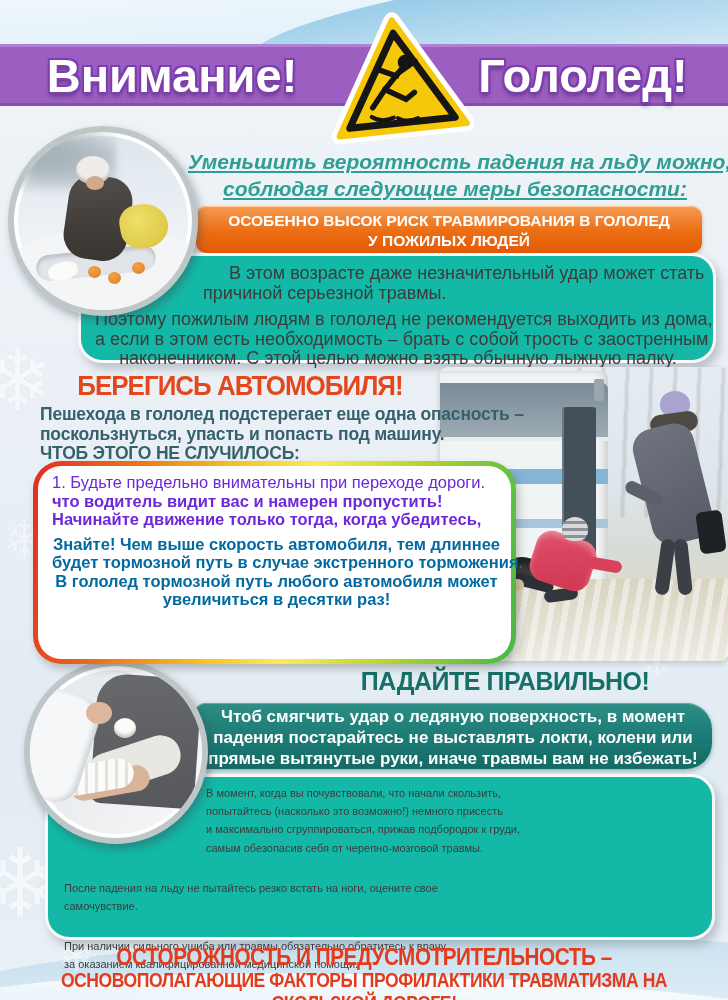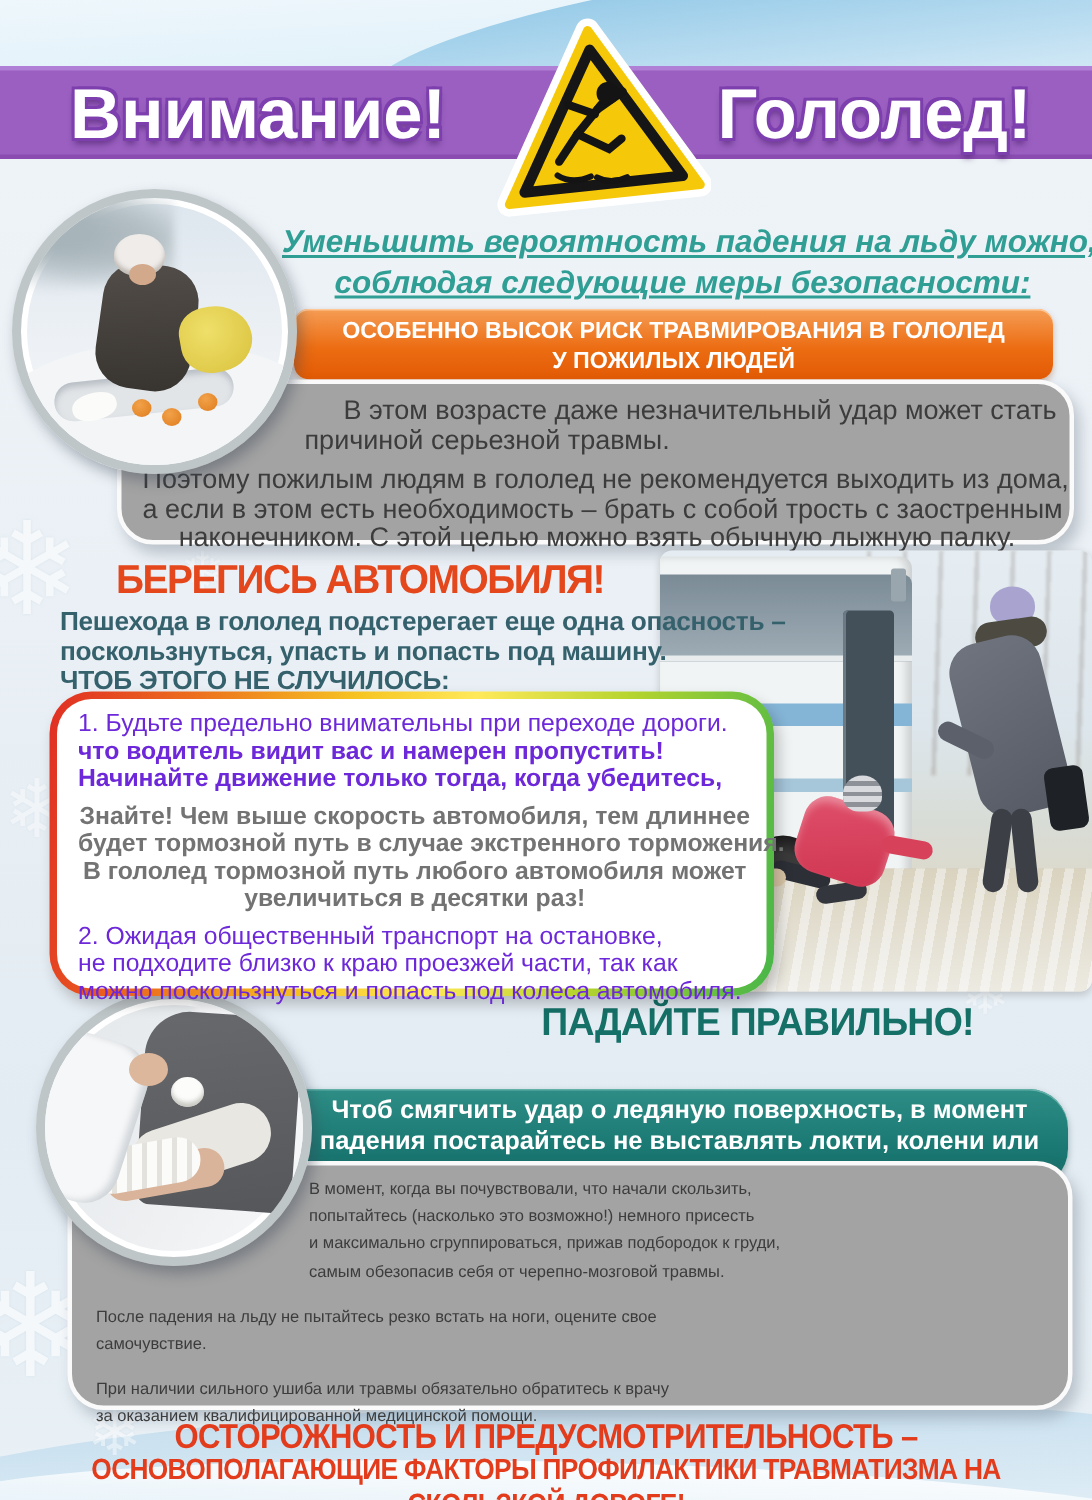--- a/index.html
+++ b/index.html
@@ -25,39 +25,39 @@
   .title.right{left:446px;width:274px;}
   
   .intro{left:188px;top:148px;width:534px;text-align:center;color:#2f9e94;
          font-size:21px;font-weight:bold;font-style:italic;line-height:27px;}
   .intro .ln{text-decoration:underline;}
   
   .orange-banner{left:196px;top:206px;width:506px;height:47px;border-radius:10px;
          background:linear-gradient(180deg,#f59d55 0%,#ec6d13 55%,#e25a04 100%);
          box-shadow:0 2px 4px rgba(150,60,0,.35), inset 0 1px 0 #ffc896;
          color:#fff;font-weight:bold;font-size:15.5px;text-align:center;line-height:20px;padding-top:5px;box-sizing:border-box;}
-  .gray-box{background:#a3a3a3;border:3px solid #fafafa;border-radius:24px;
+  .gray-box{background:#14b8a6;border:3px solid #fafafa;border-radius:24px;
          box-shadow:4px 6px 9px rgba(110,120,135,.38);box-sizing:border-box;}
   .box1{left:78px;top:253px;width:638px;height:110px;padding:8px 12px 0 14px;}
   .box1 .p1{margin-left:108px;}
   .box1 .p1 .ln:first-child{padding-left:26px;}
   .body-txt{font-size:18px;line-height:19.5px;color:#3c3c3c;}
   .box1 .p2{margin-top:7px;text-align:center;}
   
   .car-head{left:15px;top:371px;width:450px;text-align:center;color:#e5471d;
         font-size:27px;font-weight:bold;letter-spacing:-1px;transform:scaleX(.96);transform-origin:center;}
   .car-warn{left:40px;top:405px;width:470px;color:#35616d;font-weight:bold;
         font-size:17.5px;line-height:19.5px;letter-spacing:-.2px;z-index:6;}
   .green-box{left:33px;top:461px;width:483px;height:203px;border-radius:28px;padding:5px;box-sizing:border-box;z-index:5;
         background:linear-gradient(100deg,#e02d24 0%,#ec6c1d 18%,#f6c522 40%,#ffe95a 55%,#b5d42e 75%,#46b649 100%);
         box-shadow:3px 5px 9px rgba(0,0,0,.22);}
   .green-inner{width:100%;height:100%;background:#fff;border-radius:23px;padding:7px 10px 0 14px;box-sizing:border-box;}
   .rule{font-size:16.5px;line-height:18.5px;color:#6d28d9;}
   .rule .b{font-weight:bold;}
-  .know{margin:6px 0 6px 0;text-align:center;color:#737373;font-weight:bold;font-size:16.5px;line-height:18.5px;}
+  .know{margin:6px 0 6px 0;text-align:center;color:#0369a1;font-weight:bold;font-size:16.5px;line-height:18.5px;}
   
   .photo-bus{left:440px;top:367px;width:288px;height:294px;border-radius:8px;overflow:hidden;z-index:1;
         background:linear-gradient(180deg,#e6edf2 0%,#dde6ec 40%,#d8dcd6 62%,#ded9ca 78%,#e9e6dd 100%);
         box-shadow:0 2px 6px rgba(0,0,0,.18);}
   .trees{position:absolute;right:0;top:0;width:150px;height:150px;opacity:.5;filter:blur(1px);
         background:repeating-linear-gradient(92deg,rgba(110,95,85,.45) 0 3px,transparent 3px 24px);}
   .bus{position:absolute;left:0;top:4px;width:168px;height:232px;background:#f1f4f4;border-radius:0 8px 4px 0;box-shadow:inset -4px 0 6px rgba(0,0,0,.15);}
   .bus-win{position:absolute;left:0;top:12px;width:168px;height:58px;background:linear-gradient(180deg,#7b8b96,#9fadb6);border-radius:0 6px 0 0;box-shadow:inset 0 -4px 0 #e8ecec;}
   .bus-stripe1{position:absolute;left:0;top:98px;width:168px;height:15px;background:#84b4d6;}
   .bus-stripe2{position:absolute;left:0;top:148px;width:168px;height:9px;background:#a6c6da;}
@@ -77,27 +77,27 @@
   .woman .hat{position:absolute;left:36px;top:0;width:30px;height:26px;background:#a9a4cf;border-radius:50% 50% 45% 45%;}
   .woman .collar{position:absolute;left:26px;top:22px;width:48px;height:20px;background:#4d4a42;border-radius:10px;transform:rotate(-8deg);}
   .woman .coat{position:absolute;left:18px;top:34px;width:62px;height:118px;background:linear-gradient(160deg,#70747f,#555a64);border-radius:20px;transform:rotate(-14deg);}
   .woman .arm{position:absolute;left:0px;top:96px;width:40px;height:13px;background:#5b606a;border-radius:7px;transform:rotate(26deg);}
   .woman .bag{position:absolute;left:74px;top:120px;width:26px;height:42px;background:#1e2126;border-radius:6px;transform:rotate(-8deg);}
   .woman .leg{position:absolute;left:34px;top:148px;width:14px;height:56px;background:#3c3f46;border-radius:7px;transform:rotate(8deg);}
   .woman .leg2{left:52px;transform:rotate(-6deg);}
   
   .fall-head{left:295px;top:666px;width:420px;text-align:center;color:#157068;
         font-size:26px;font-weight:bold;letter-spacing:-.5px;transform:scaleX(.96);}
-  .teal-banner{left:194px;top:726px;width:518px;height:66px;border-radius:12px 26px 26px 12px;
+  .teal-banner{left:194px;top:703px;width:518px;height:66px;border-radius:12px 26px 26px 12px;
         background:linear-gradient(180deg,#2e8e86 0%,#1b7a74 55%,#156964 100%);
         box-shadow:0 2px 5px rgba(0,60,55,.35), inset 0 1px 0 #63b0a9;
         color:#fff;font-weight:bold;font-size:17px;line-height:21px;text-align:center;padding-top:3px;box-sizing:border-box;z-index:1;}
   .box2{left:45px;top:774px;width:670px;height:166px;padding:7px 10px 0 16px;z-index:1;}
   .box2 .p1{margin-left:142px;}
-  .box2 .p{margin-top:12px;}
+  .box2 .p{margin-top:22px;}
   .box2 .body-txt2{font-size:11px;line-height:18.2px;color:#3c3c3c;}
   
   .footer1{left:0;top:944px;width:728px;text-align:center;color:#e23c1c;font-weight:bold;
         font-size:23px;letter-spacing:-.5px;transform:scaleX(.9);z-index:3;}
   .footer2{left:0;top:969px;width:728px;text-align:center;color:#e23c1c;font-weight:bold;
         font-size:19.5px;letter-spacing:-.5px;transform:scaleX(.9);z-index:3;}
   
   .circle{border-radius:50%;border:6px solid #bfc6c8;overflow:hidden;
         box-shadow:inset 0 0 0 4px #ffffff, 3px 5px 9px rgba(60,70,85,.4);z-index:4;}
   .circ1{left:8px;top:126px;width:178px;height:178px;background:linear-gradient(180deg,#dde6ee 0%,#edf1f5 55%,#f6f8f9 100%);}
@@ -243,25 +243,20 @@
       <div class="ln">1.  Будьте предельно внимательны при переходе дороги.</div>
       <div class="ln b">что водитель видит вас и намерен пропустить!</div>
       <div class="ln b">Начинайте движение только тогда, когда убедитесь,</div>
     </div>
     <div class="know">
       <div class="ln">Знайте! Чем выше скорость автомобиля, тем длиннее</div>
       <div class="ln">будет тормозной путь в случае экстренного торможения.</div>
       <div class="ln">В гололед тормозной путь любого автомобиля может</div>
       <div class="ln">увеличиться в десятки раз!</div>
     </div>
-    <div class="rule">
-      <div class="ln">2.  Ожидая общественный транспорт на остановке,</div>
-      <div class="ln">не подходите близко к краю проезжей части, так как</div>
-      <div class="ln">можно поскользнуться и попасть под колеса автомобиля.</div>
-    </div>
   </div>
 </div>
 
 <div class="abs fall-head">ПАДАЙТЕ ПРАВИЛЬНО!</div>
 
 <div class="abs teal-banner">
   <div class="ln">Чтоб смягчить удар о ледяную поверхность, в момент</div>
   <div class="ln">падения постарайтесь не выставлять локти, колени или</div>
   <div class="ln">прямые вытянутые руки, иначе травмы вам не избежать!</div>
 </div>

